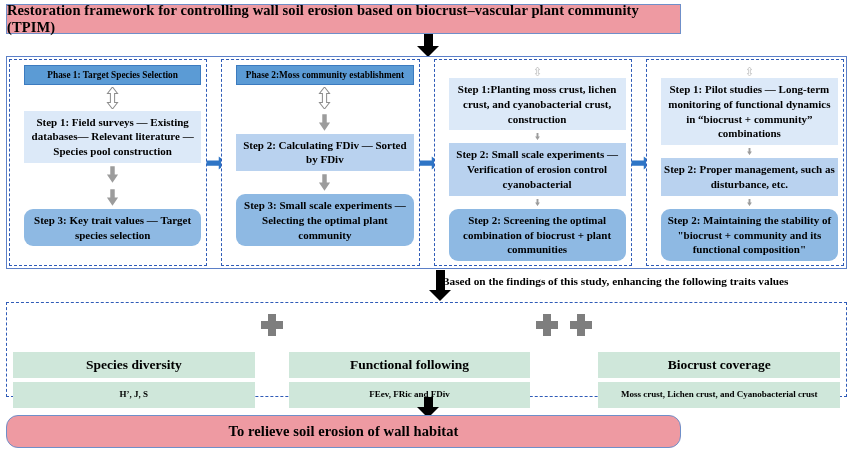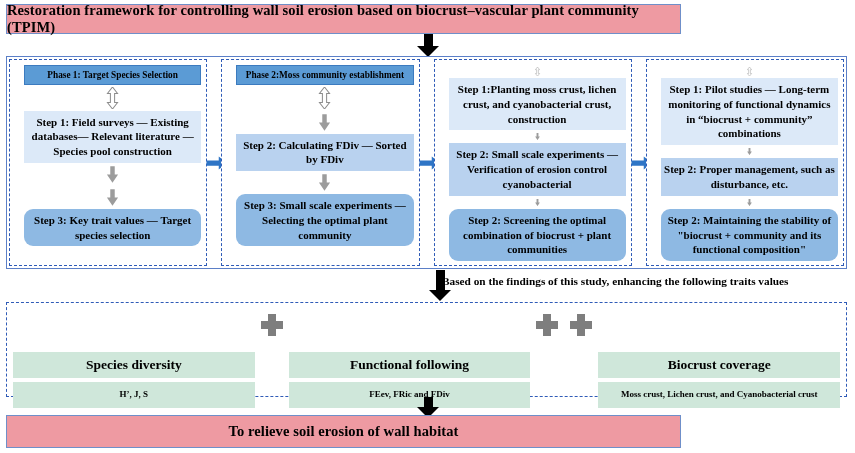--- a/index.html
+++ b/index.html
@@ -16,21 +16,21 @@
   .banner{
     position:absolute;left:6px;width:675px;
     background:#EE9AA2;
     border:1.2px solid #6F8FC9;
     box-sizing:border-box;
     display:flex;align-items:center;justify-content:center;
     font-weight:bold;font-size:14.5px;letter-spacing:.1px;
     color:#000;
   }
   .banner-top{top:4px;height:30px;}
-  .banner-bottom{top:415px;height:33px;}
+  .banner-bottom{top:415px;height:33px;border-radius:12px;}
 
   
   .varrow{position:absolute;width:24px;}
   .vshaft{width:9px;background:#000;margin:0 auto;}
   .vhead{
     width:0;height:0;margin:0 auto;
     border-left:11px solid transparent;
     border-right:11px solid transparent;
     border-top:11px solid #000;
   }

